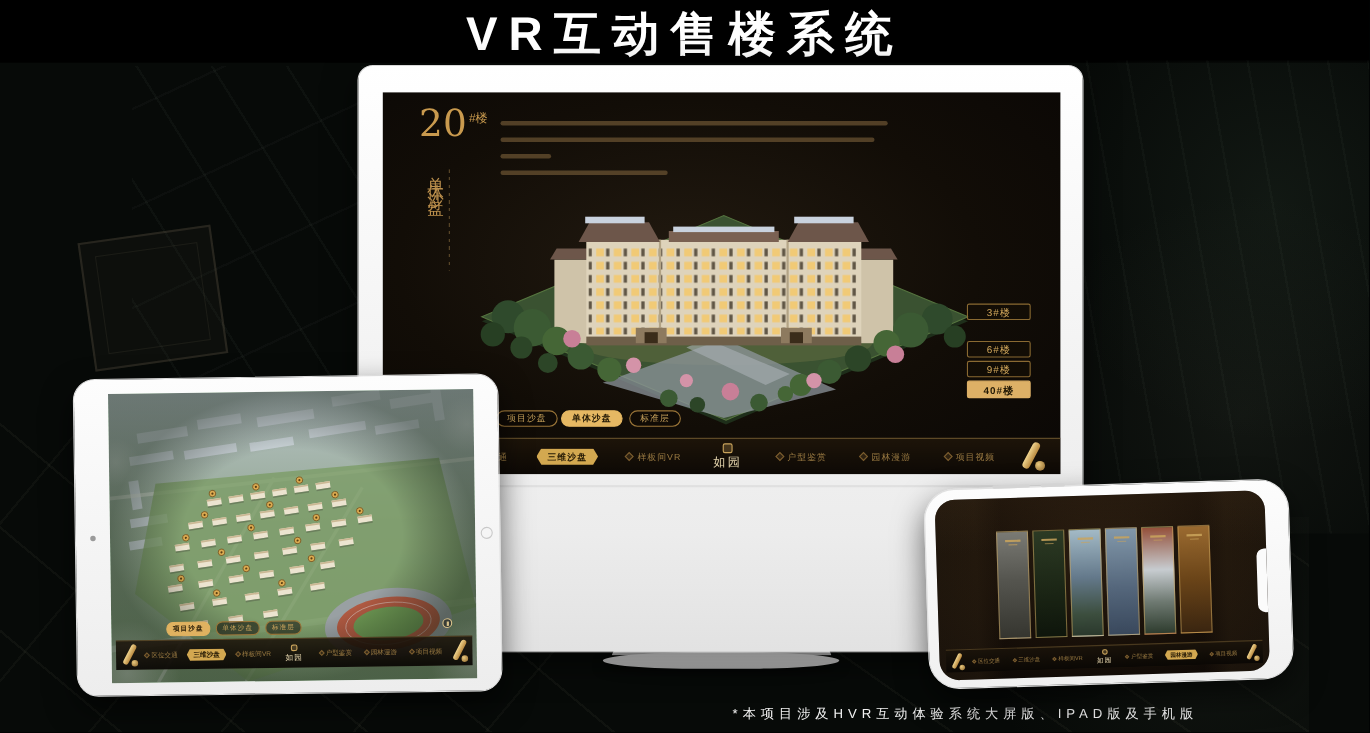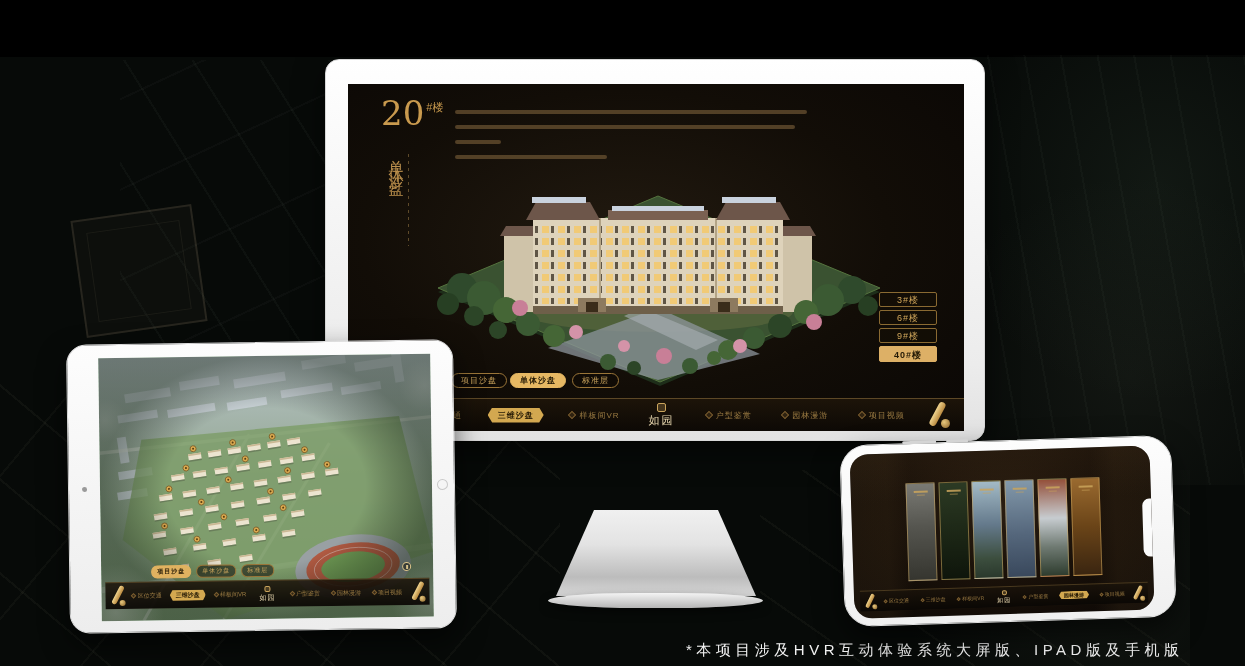--- a/index.html
+++ b/index.html
@@ -22,25 +22,25 @@
   .bg-roads { position:absolute; left:0; top:380px; width:560px; height:286px;
     background: repeating-linear-gradient(40deg, transparent 0 70px, rgba(160,160,130,.06) 70px 72px),
                 repeating-linear-gradient(-50deg, transparent 0 90px, rgba(160,160,130,.05) 90px 92px); }
   .bg-roads2 { position:absolute; left:760px; top:470px; width:430px; height:196px;
     background: repeating-linear-gradient(35deg, transparent 0 60px, rgba(150,150,120,.06) 60px 62px),
                 radial-gradient(circle at 80% 60%, rgba(90,100,80,.12), transparent 55%); }
 
   
   .main-title { position:absolute; left:0; right:0; top:2px; text-align:center;
     font-size:43px; font-weight:bold; color:#ffffff; letter-spacing:10px; }
-  .footnote { position:absolute; left:686px; top:641px; font-size:15px;
+  .footnote { position:absolute; left:666px; top:641px; font-size:12px;
     letter-spacing:4.5px; color:#f2f2f2; white-space:nowrap;text-align:center; }
 
   
-  .monitor-frame { position:absolute; left:325px; top:59px; width:660px; height:382px;
+  .monitor-frame { position:absolute; left:325px; top:59px; width:660px; height:534px;
     border-radius:14px; background:linear-gradient(#ffffff, #ececec 80%, #e2e2e2);
     border:1px solid #d8d8d8; box-shadow:0 10px 30px rgba(0,0,0,.55); z-index:2; }
   .chin-gloss { position:absolute; left:10px; right:10px; top:381px; height:2px; background:rgba(0,0,0,.06); }
   .monitor-stand { position:absolute; left:556px; top:510px; width:200px; height:86px; z-index:1;
     clip-path:polygon(19% 0, 81% 0, 100% 100%, 0% 100%);
     background:linear-gradient(#f0f0f0 0%, #e3e3e3 40%, #bcbcbc 78%, #d8d8d8 100%); }
   .monitor-base { position:absolute; left:548px; top:593px; width:215px; height:15px; z-index:1;
     border-radius:50% / 60%; background:linear-gradient(#f4f4f4, #b5b5b5);
     box-shadow:0 4px 10px rgba(0,0,0,.5); }
   .monitor-screen { position:absolute; left:22px; top:24px; width:616px; height:347px; overflow:hidden;
@@ -157,20 +157,21 @@
 
 <div class="stage">
 
   <div class="bg-black-top"></div>
   <div class="bg-lines1"></div>
   <div class="bg-plaque"></div>
   <div class="bg-right"></div>
   <div class="bg-roads"></div>
   <div class="bg-roads2"></div>
 
+  <div class="main-title">VR互动售楼系统</div>
 
   <div class="monitor-stand"></div>
   <div class="monitor-base"></div>
   <div class="monitor-frame">
     <div class="chin-gloss"></div>
     <div class="monitor-screen">
 
       <div class="blabel">
         <span class="bnum">20</span>
         <span class="bsuffix">#楼</span>
@@ -252,21 +253,21 @@
           <circle cx="386" cy="182" r="8" fill="#c87f97"></circle>
             <circle cx="196" cy="206" r="6" fill="#d493a8"></circle>
         </g>
 
         <circle cx="180" cy="222" r="8" fill="#3b5a33"></circle>
           <circle cx="206" cy="228" r="7" fill="#2c4527"></circle>
         <circle cx="262" cy="226" r="8" fill="#3b5a33"></circle>
           <circle cx="286" cy="218" r="7" fill="#456636"></circle>
       </svg>
 
-      <div class="fbtn" style="top:208px">3#楼</div>
+      <div class="fbtn" style="top:192px">3#楼</div>
       <div class="fbtn" style="top:226px">6#楼</div>
       <div class="fbtn" style="top:244px">9#楼</div>
       <div class="fbtn sel" style="top:262px">40#楼</div>
 
       <div class="vtab" style="left:103px">项目沙盘</div>
       <div class="vtab sel" style="left:162px">单体沙盘</div>
       <div class="vtab" style="left:224px">标准层</div>
 
       <div class="d-nav">
         <div class="nav-group">

